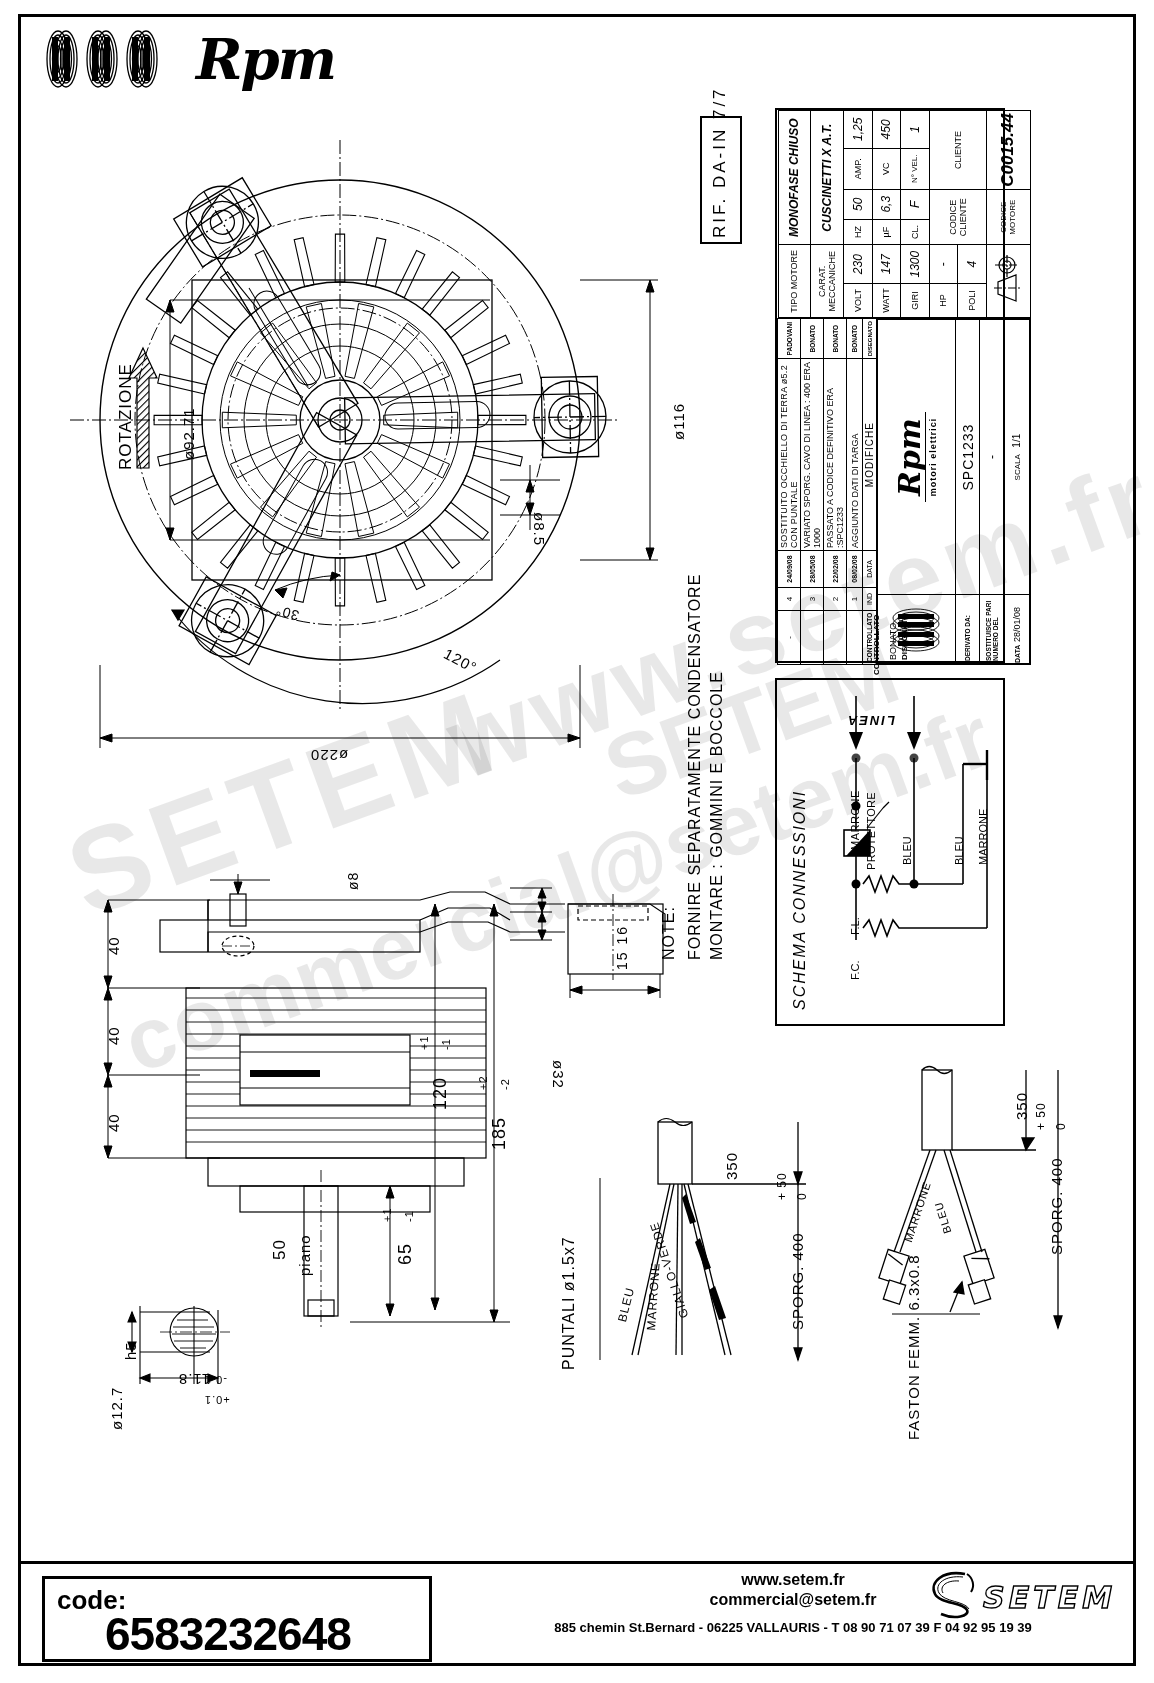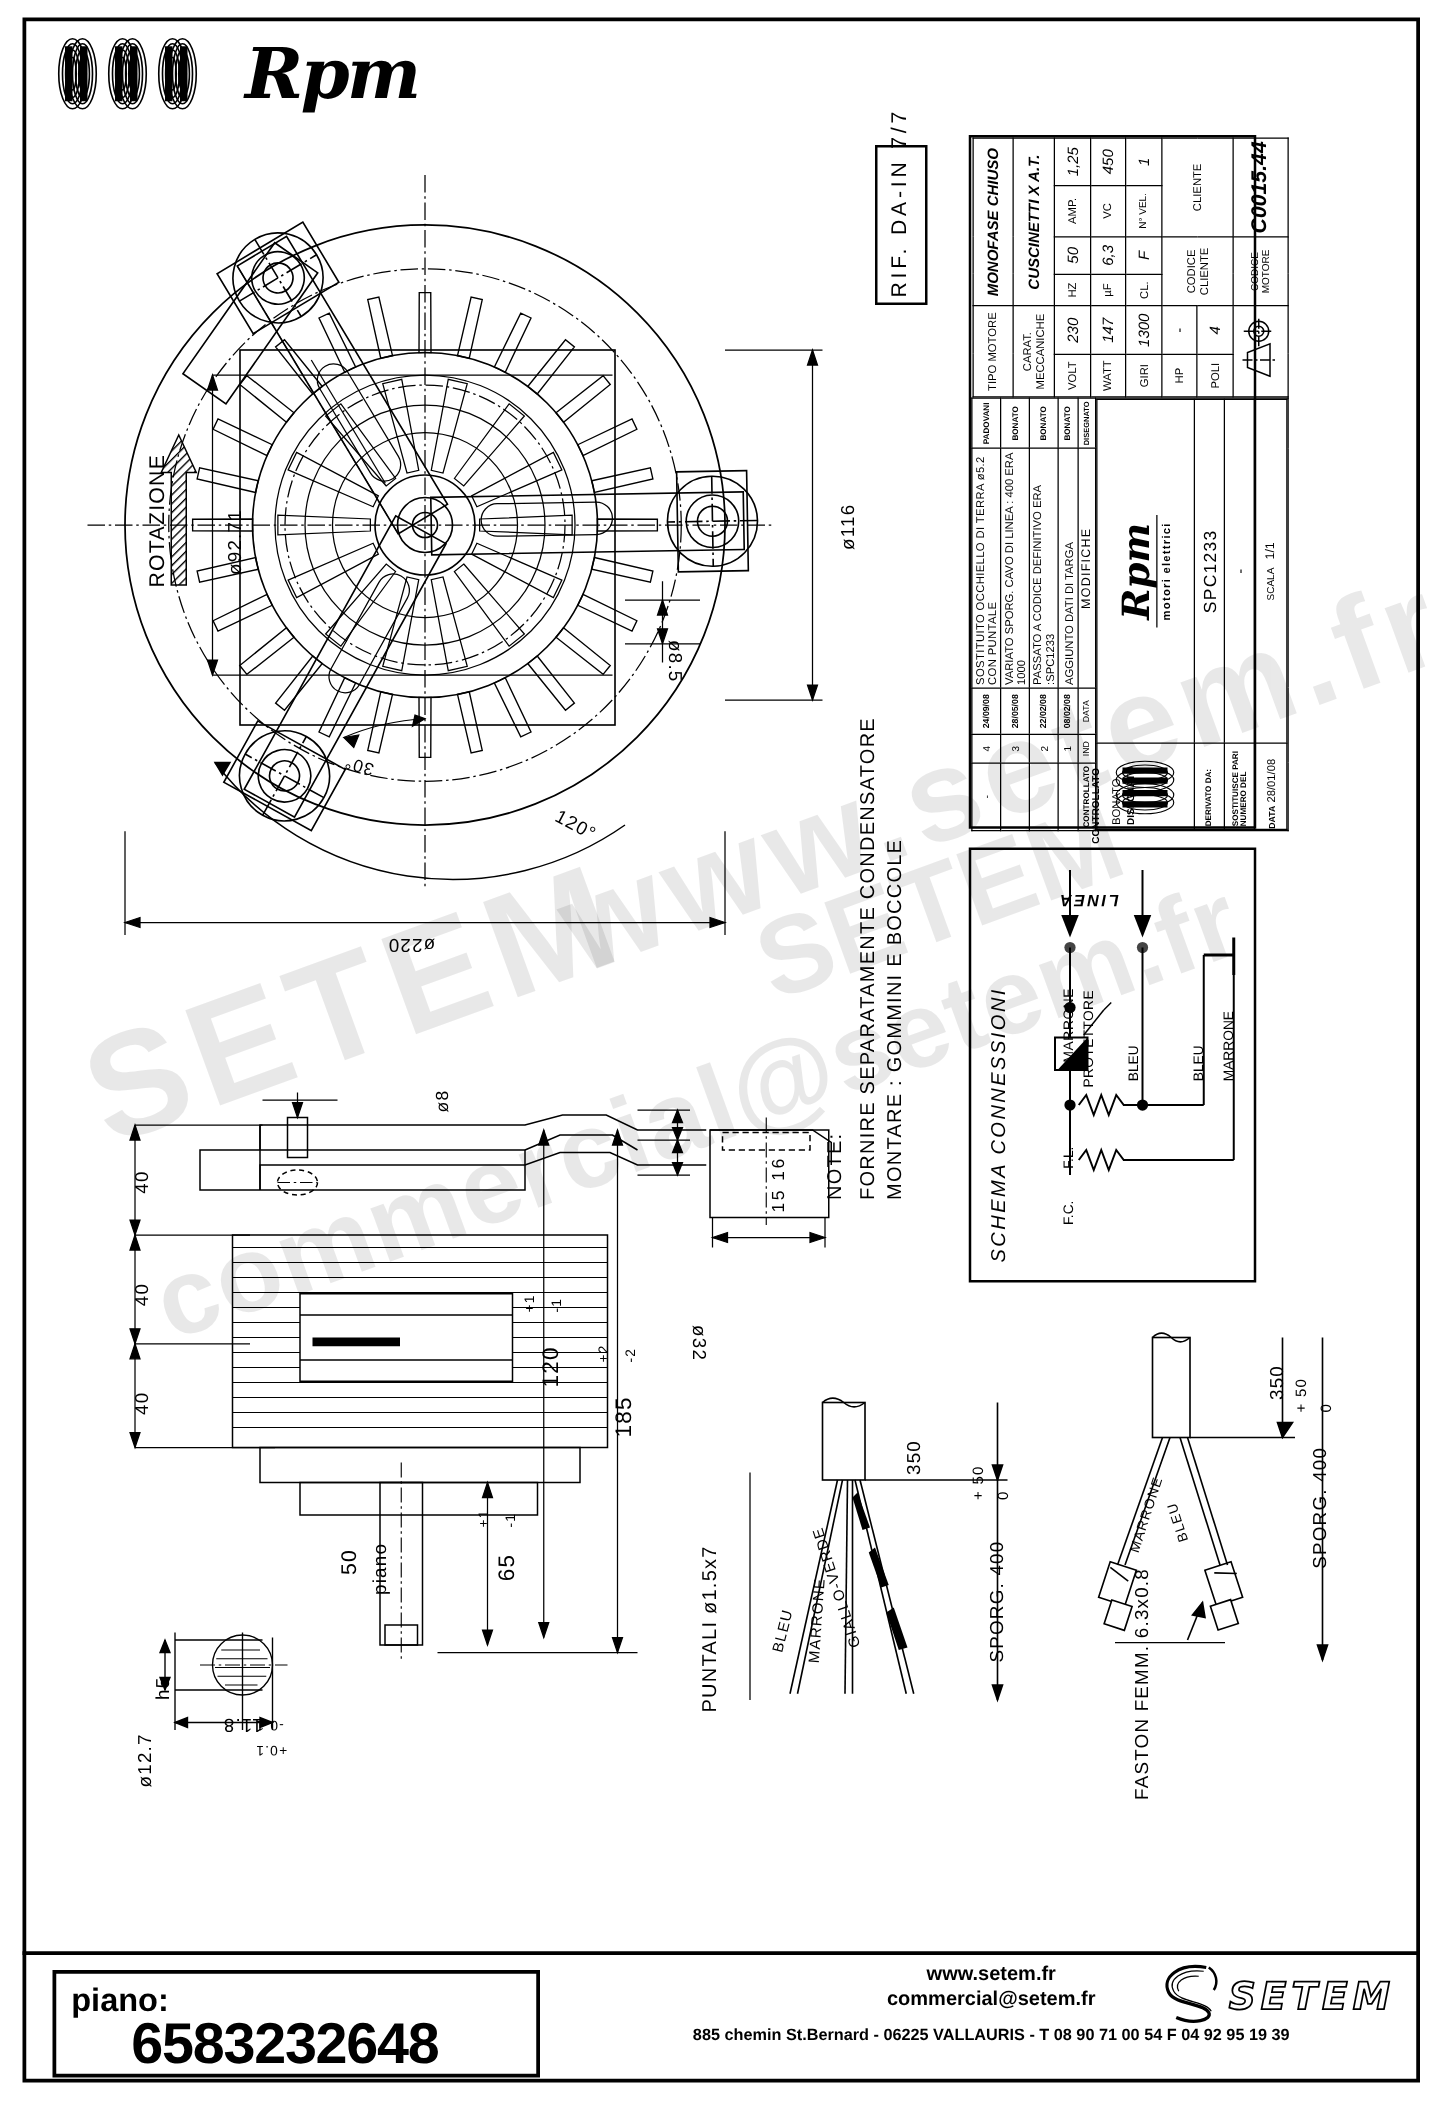--- a/index.html
+++ b/index.html
@@ -729,29 +729,29 @@
   <div class="dim v" style="left:1013px;top:1120px;transform:rotate(-90deg);font-size:15px;">350</div>
   <div class="dim v" style="left:1048px;top:1255px;transform:rotate(-90deg);font-size:15px;">SPORG. 400</div>
   <div class="dim v" style="left:1034px;top:1130px;transform:rotate(-90deg);font-size:12px;">+ 50</div>
   <div class="dim v" style="left:1054px;top:1130px;transform:rotate(-90deg);font-size:12px;">0</div>
   <div class="dim v" style="left:902px;top:1240px;transform:rotate(-72deg);font-size:11px;">MARRONE</div>
   <div class="dim v" style="left:942px;top:1235px;transform:rotate(-108deg);font-size:11px;">BLEU</div>
 
   
   <div class="footer">
     <div class="codebox">
-      <span class="lbl">piano:</span>
+      <span class="lbl">code:</span>
       <span class="num">6583232648</span>
     </div>
     <div class="f-right">
       <div class="f-web">
         <div>www.setem.fr</div>
         <div>commercial@setem.fr</div>
       </div>
-      <div class="f-addr">885 chemin St.Bernard  -  06225 VALLAURIS  -  T 08 90 71 00 54   F 04 92 95 19 39</div>
+      <div class="f-addr">885 chemin St.Bernard  -  06225 VALLAURIS  -  T 08 90 71 07 39   F 04 92 95 19 39</div>
     </div>
     <div class="setem-logo">
       <span>
         <svg width="60" height="54" viewBox="0 0 60 54">
           <g stroke="#000" fill="none" stroke-width="1.6">
             <path d="M42 6 C20 2 6 14 12 26 C17 36 40 34 44 42 C47 48 32 52 18 46" stroke-width="2.6"></path>
             <path d="M40 9 C22 7 11 16 16 25 C21 34 42 33 46 41" stroke-width="1"></path>
             <path d="M36 13 C24 12 16 18 20 25" stroke-width="1"></path>
             <path d="M44 6 C50 10 52 18 48 24" stroke-width="2"></path>
           </g>

